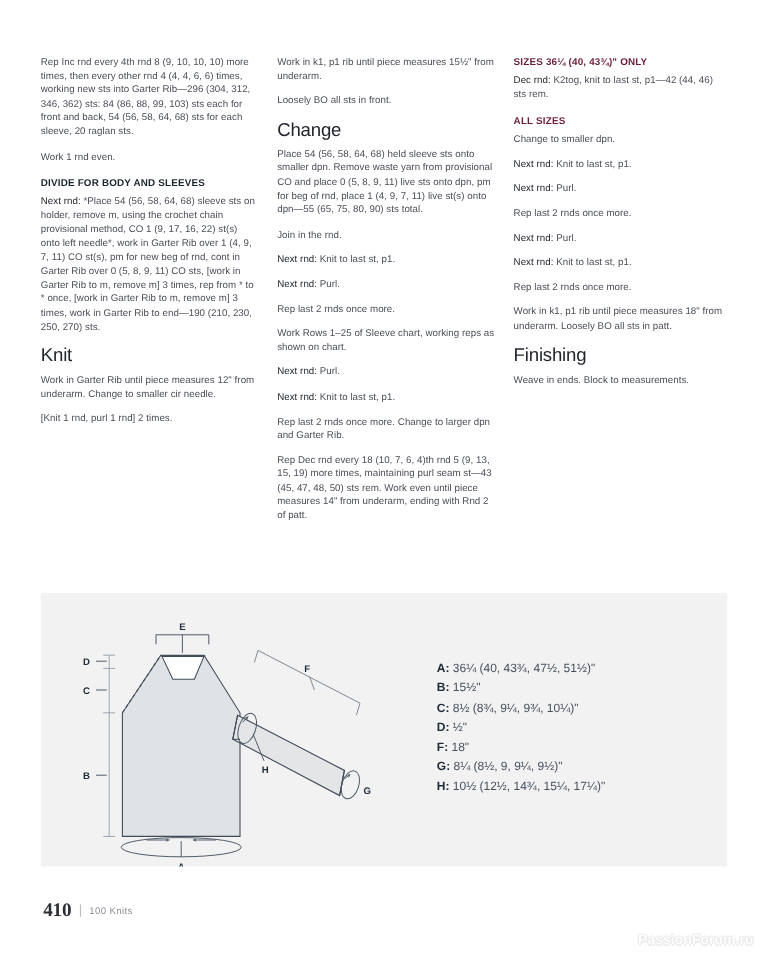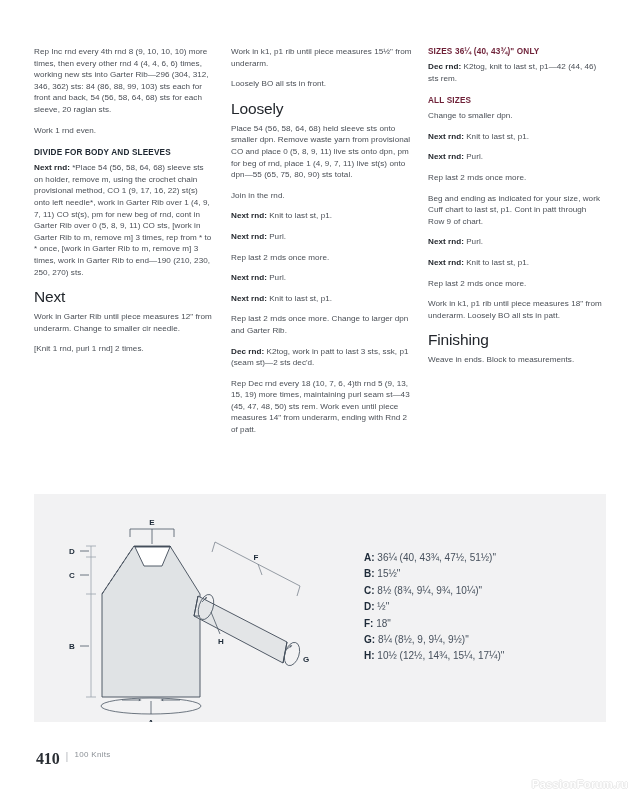--- a/index.html
+++ b/index.html
@@ -34,21 +34,21 @@
   p.body-text,
   p.lead {
     margin: 0 0 9px 0;
     font-size: 8.1px;
     line-height: 11.6px;
     color: #4a4f56;
     letter-spacing: 0.005em;
   }
 
   .run-head {
-    font-weight: bold;
+    font-weight: normal;
     color: #24282e;
   }
 
   h2.section-title {
     margin: 10px 0 5px 0;
     font-size: 15.5px;
     line-height: 18px;
     font-weight: normal;
     color: #22262c;
     letter-spacing: -0.01em;
@@ -95,21 +95,21 @@
     font-weight: bold;
     color: #1d2a38;
   }
 
   
   .footer {
     position: absolute;
     left: 36px;
     bottom: 32px;
     display: flex;
-    align-items: flex-start;
+    align-items: center;
     gap: 6px;
   }
   .folio {
     font-family: "Liberation Serif", serif;
     font-size: 16px;
     font-weight: bold;
     color: #2b2f35;
     letter-spacing: -0.01em;
   }
   .folio-rule {
@@ -145,54 +145,53 @@
 
 <div class="columns">
 
   <div class="col c1">
     <p class="body-text">Rep Inc rnd every 4th rnd 8 (9, 10, 10, 10) more times, then every other rnd 4 (4, 4, 6, 6) times, working new sts into Garter Rib—296 (304, 312, 346, 362) sts: 84 (86, 88, 99, 103) sts each for front and back, 54 (56, 58, 64, 68) sts for each sleeve, 20 raglan sts.</p>
     <p class="body-text">Work 1 rnd even.</p>
 
     <h3 class="sub-head">DIVIDE FOR BODY AND SLEEVES</h3>
     <p class="body-text"><span class="run-head">Next rnd:</span><span> *Place 54 (56, 58, 64, 68) sleeve sts on holder, remove m, using the crochet chain provisional method, CO 1 (9, 17, 16, 22) st(s) onto left needle*, work in Garter Rib over 1 (4, 9, 7, 11) CO st(s), pm for new beg of rnd, cont in Garter Rib over 0 (5, 8, 9, 11) CO sts, [work in Garter Rib to m, remove m] 3 times, rep from * to * once, [work in Garter Rib to m, remove m] 3 times, work in Garter Rib to end—190 (210, 230, 250, 270) sts.</span></p>
 
-    <h2 class="section-title">Next</h2>
+    <h2 class="section-title">Knit</h2>
     <p class="body-text">Work in Garter Rib until piece measures 12" from underarm. Change to smaller cir needle.</p>
     <p class="body-text">[Knit 1 rnd, purl 1 rnd] 2 times.</p>
   </div>
 
   <div class="col c2">
     <p class="body-text">Work in k1, p1 rib until piece measures 15½" from underarm.</p>
     <p class="body-text">Loosely BO all sts in front.</p>
 
-    <h2 class="section-title">Loosely</h2>
+    <h2 class="section-title">Change</h2>
     <p class="body-text">Place 54 (56, 58, 64, 68) held sleeve sts onto smaller dpn. Remove waste yarn from provisional CO and place 0 (5, 8, 9, 11) live sts onto dpn, pm for beg of rnd, place 1 (4, 9, 7, 11) live st(s) onto dpn—55 (65, 75, 80, 90) sts total.</p>
     <p class="body-text">Join in the rnd.</p>
 
     <p class="body-text"><span class="run-head">Next rnd:</span><span> Knit to last st, p1.</span></p>
     <p class="body-text"><span class="run-head">Next rnd:</span><span> Purl.</span></p>
     <p class="body-text">Rep last 2 rnds once more.</p>
+    <p class="body-text">Work Rows 1–25 of Sleeve chart, working reps as shown on chart.</p>
     <p class="body-text"><span class="run-head">Next rnd:</span><span> Purl.</span></p>
     <p class="body-text"><span class="run-head">Next rnd:</span><span> Knit to last st, p1.</span></p>
     <p class="body-text">Rep last 2 rnds once more. Change to larger dpn and Garter Rib.</p>
-    <p class="body-text"><span class="run-head">Dec rnd:</span><span> K2tog, work in patt to last 3 sts, ssk, p1 (seam st)—2 sts dec'd.</span></p>
     <p class="body-text">Rep Dec rnd every 18 (10, 7, 6, 4)th rnd 5 (9, 13, 15, 19) more times, maintaining purl seam st—43 (45, 47, 48, 50) sts rem. Work even until piece measures 14" from underarm, ending with Rnd 2 of patt.</p>
   </div>
 
   <div class="col c3">
     <h3 class="sub-head accent nomargin-top">SIZES 36¼ (40, 43¾)" ONLY</h3>
     <p class="body-text"><span class="run-head">Dec rnd:</span><span> K2tog, knit to last st, p1—42 (44, 46) sts rem.</span></p>
 
     <h3 class="sub-head accent">ALL SIZES</h3>
     <p class="body-text">Change to smaller dpn.</p>
 
     <p class="body-text"><span class="run-head">Next rnd:</span><span> Knit to last st, p1.</span></p>
     <p class="body-text"><span class="run-head">Next rnd:</span><span> Purl.</span></p>
     <p class="body-text">Rep last 2 rnds once more.</p>
-    <p class="body-text">Beg and ending as indicated for your size, work Cuff chart to last st, p1. Cont in patt through Row 9 of chart.</p>
     <p class="body-text"><span class="run-head">Next rnd:</span><span> Purl.</span></p>
     <p class="body-text"><span class="run-head">Next rnd:</span><span> Knit to last st, p1.</span></p>
     <p class="body-text">Rep last 2 rnds once more.</p>
     <p class="body-text">Work in k1, p1 rib until piece measures 18" from underarm. Loosely BO all sts in patt.</p>
 
     <h2 class="section-title">Finishing</h2>
     <p class="body-text">Weave in ends. Block to measurements.</p>
   </div>
 </div>
 

